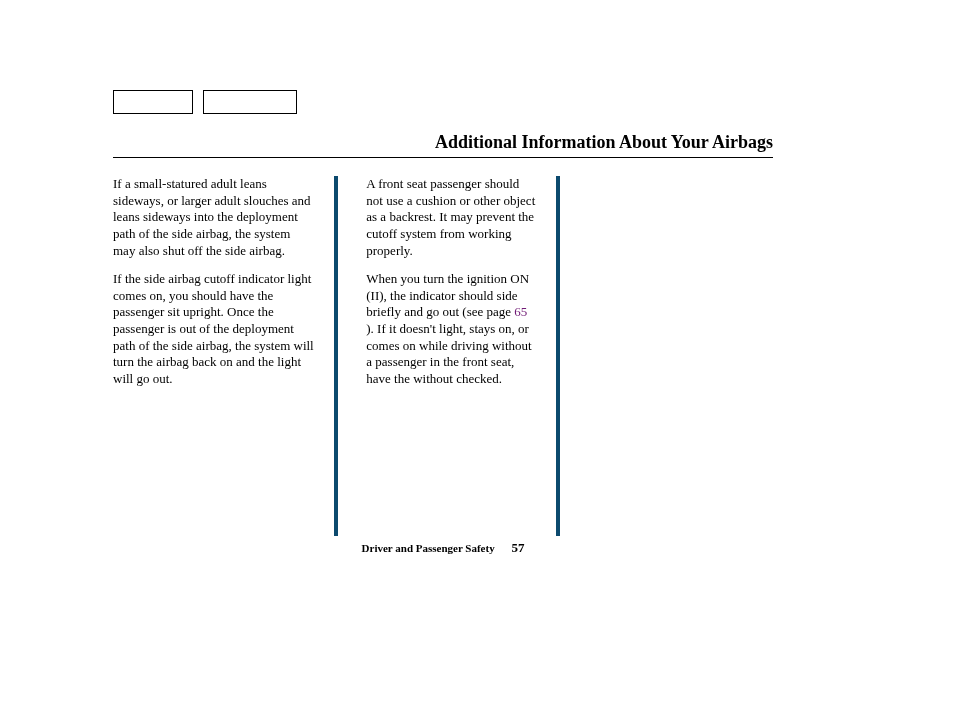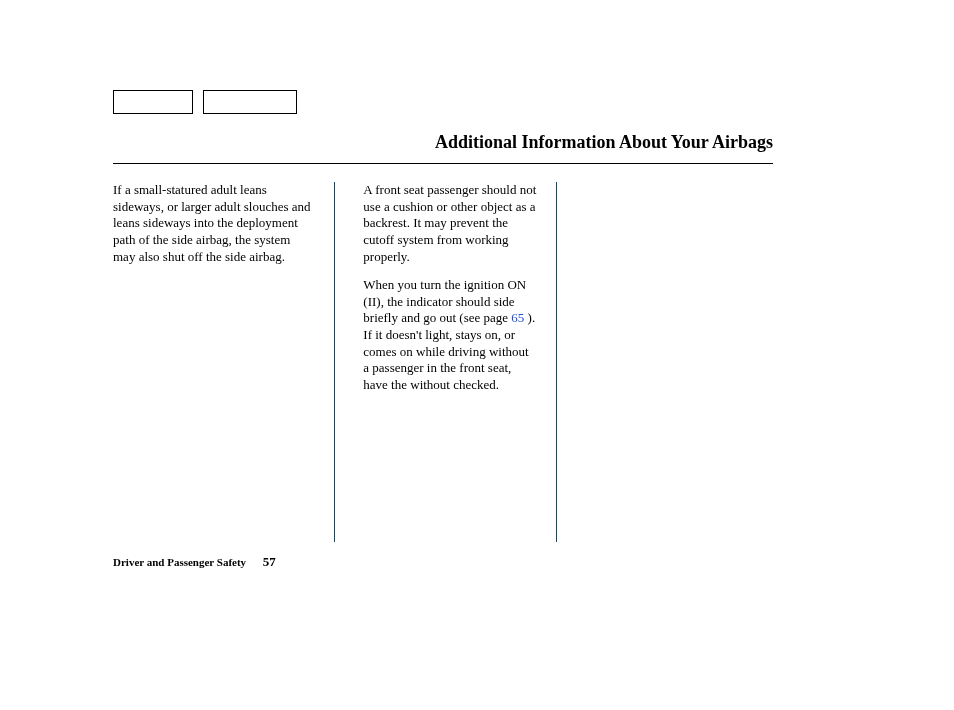--- a/index.html
+++ b/index.html
@@ -32,21 +32,21 @@
     }
     .box-1 {
       width: 80px;
     }
     .box-2 {
       width: 94px;
     }
     .header-area {
       position: relative;
       border-bottom: 1px solid #000;
-      padding-bottom: 10px;
+      padding-bottom: 4px;
       margin-bottom: 18px;
     }
     .page-title {
       text-align: right;
       font-weight: bold;
       font-size: 18px;
       font-family: Georgia, 'Times New Roman', serif;
     }
     .columns {
       display: flex;
@@ -54,37 +54,36 @@
       min-height: 360px;
     }
     .col {
       width: 220px;
       padding-right: 14px;
       font-size: 13px;
       line-height: 1.28;
       font-family: Georgia, 'Times New Roman', serif;
     }
     .col-divider {
-      border-left: 1px solid #0c4a6e;
+      border-left: 4px solid #0c4a6e;
       padding-left: 28px;
     }
     .col p {
       margin-bottom: 12px;
     }
     .page-ref {
-      color: #1d4ed8;
+      color: #701a75;
     }
     .footer {
       position: absolute;
       left: 113px;
       top: 540px;
       width: 660px;
-      text-align: left;
+      text-align: center;
       font-size: 11px;
-      margin-top: 14px;
     }
     .footer-text {
       font-weight: bold;
       font-family: Georgia, serif;
     }
     .page-number {
       font-weight: bold;
       font-size: 13px;
       margin-left: 14px;
     }
@@ -96,20 +95,21 @@
   <div class="top-boxes">
     <div class="box box-1"></div>
     <div class="box box-2"></div>
   </div>
   <div class="header-area">
     <div class="page-title">Additional Information About Your Airbags</div>
   </div>
   <div class="columns">
     <div class="col">
       <p>If a small-statured adult leans sideways, or larger adult slouches and leans sideways into the deployment path of the side airbag, the system may also shut off the side airbag.</p>
+      <p>If the side airbag cutoff indicator light comes on, you should have the passenger sit upright. Once the passenger is out of the deployment path of the side airbag, the system will turn the airbag back on and the light will go out.</p>
     </div>
     <div class="col col-divider">
       <p>A front seat passenger should not use a cushion or other object as a backrest. It may prevent the cutoff system from working properly.</p>
       <p><span>When you turn the ignition ON (II), the indicator should side briefly and go out (see page </span><span class="page-ref">65</span><span> ). If it doesn't light, stays on, or comes on while driving without a passenger in the front seat, have the without checked.</span></p>
     </div>
     <div class="col col-divider"></div>
   </div>
 </div>
 
 <div class="footer">

